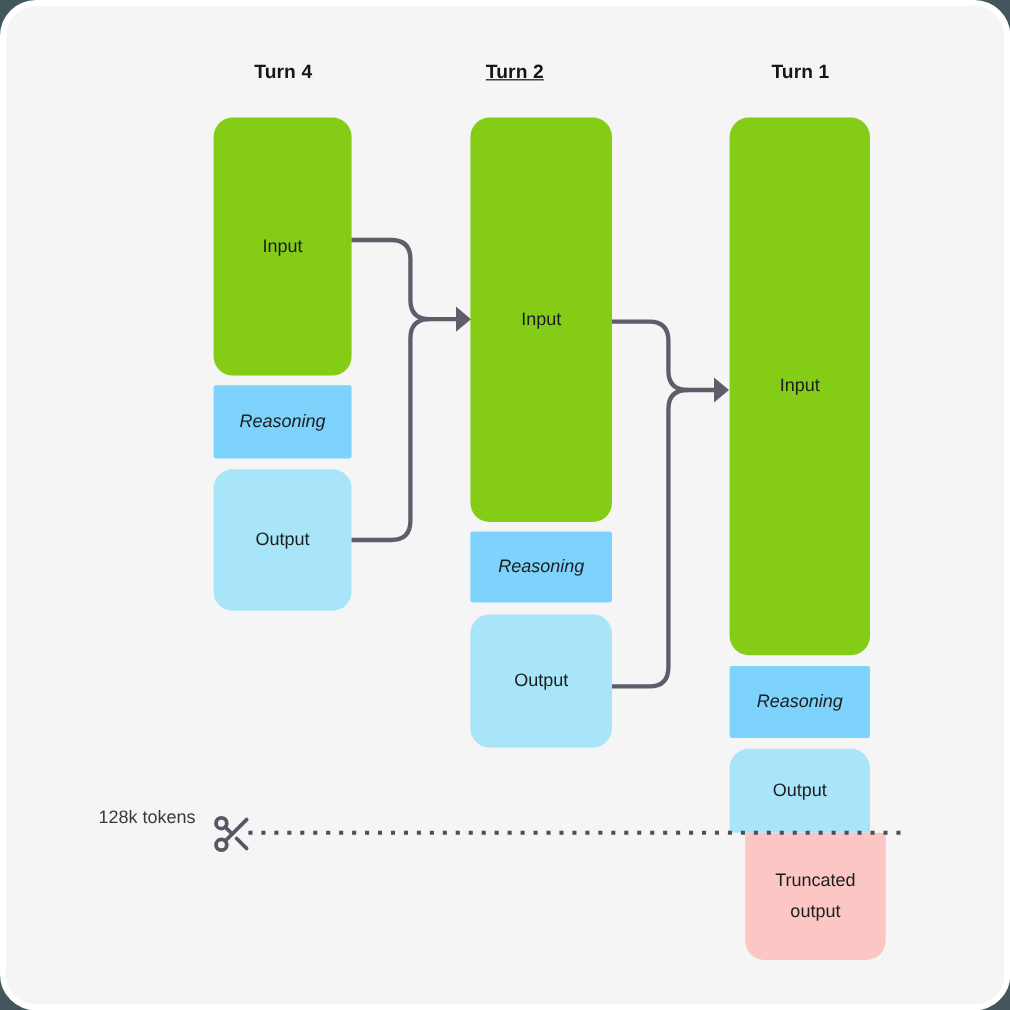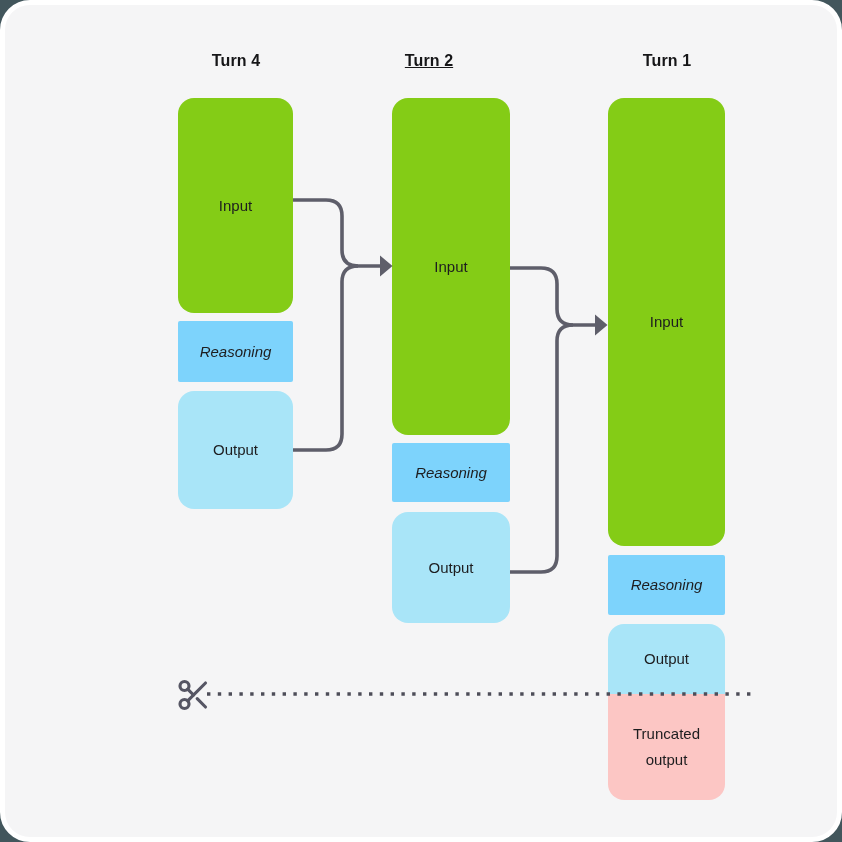--- a/index.html
+++ b/index.html
@@ -55,24 +55,25 @@
 <div class="abs" style="left:392px;top:98px;width:118px;height:525px;">
   <div class="abs block input" style="left:0;top:0;width:118px;height:337px;">Input</div>
   <div class="abs block reasoning" style="left:0;top:345px;width:118px;height:59px;">Reasoning</div>
   <div class="abs block output" style="left:0;top:414px;width:118px;height:111px;">Output</div>
 </div>
 
 <div class="abs" style="left:608px;top:98px;width:117px;height:702px;">
   <div class="abs block input" style="left:0;top:0;width:117px;height:448px;">Input</div>
   <div class="abs block reasoning" style="left:0;top:457px;width:117px;height:60px;">Reasoning</div>
   <div class="abs block output-cut block" style="left:0;top:526px;width:117px;height:70px;">Output</div>
-  <div class="abs block truncated" style="left:0;top:596px;width:117px;height:106px;">Truncated output</div>
+  <div class="abs block truncated" style="left:13px;top:596px;width:117px;height:106px;">Truncated output</div>
 </div>
 
 <div class="abs ctx-label" style="left:30px;top:668px;width:133px;">
+  <span class="t2">128k tokens</span>
 </div>
 
 <svg class="overlay" width="842" height="842" viewBox="0 0 842 842">
 
   <g fill="none" stroke-width="3.6" stroke="#5e5e6a">
     <path d="M 293 200 H 326 Q 342 200 342 216 V 250 Q 342 266 358 266 H 381"></path>
     <path d="M 293 450 H 326 Q 342 450 342 434 V 282 Q 342 266 358 266"></path>
   </g>
   <polygon points="380,255.5 392.5,266 380,276.5" fill="#5e5e6a"></polygon>
 

